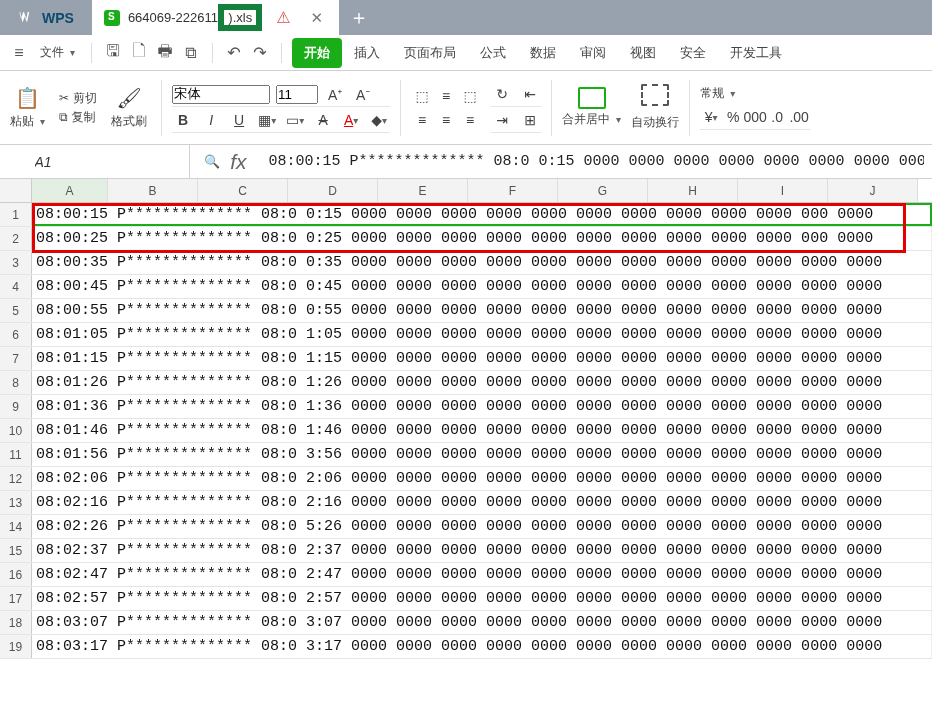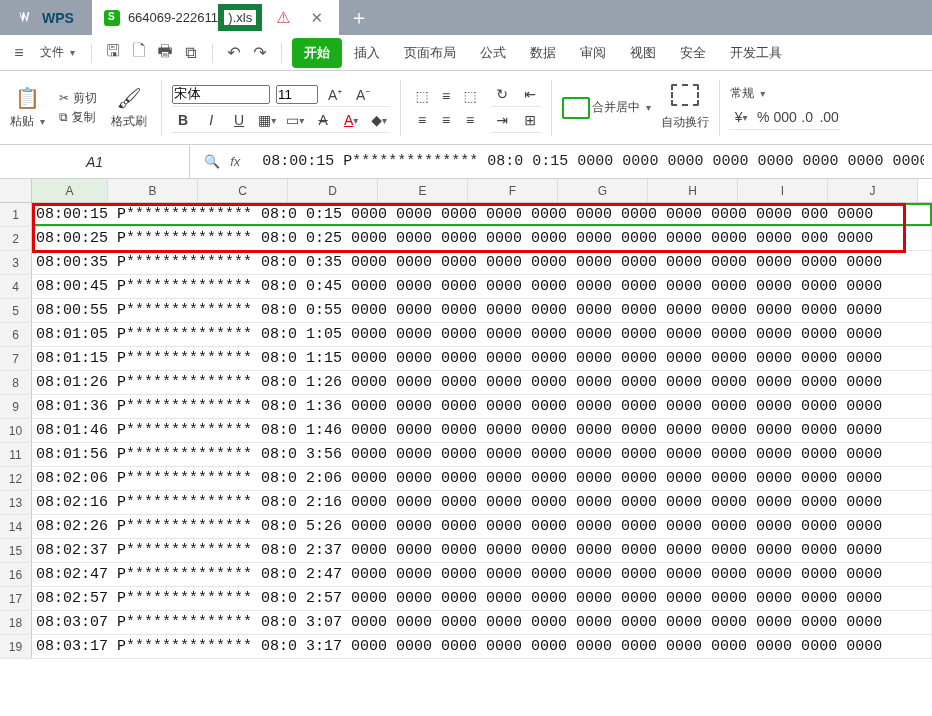--- a/index.html
+++ b/index.html
@@ -35,32 +35,32 @@
   .big-btn { display:flex; flex-direction:column; align-items:center; gap:2px; padding:2px 4px; font-size:12px;}
   .big-btn .ico { width:26px; height:26px; display:flex; align-items:center; justify-content:center; font-size:20px;}
   .small { font-size:12px; color:#444; display:flex; align-items:center; gap:4px;}
   .font-name{ width:98px;}
   .font-size{ width:42px;}
   .fmt-btn{ width:22px; height:22px; display:flex; align-items:center; justify-content:center; border:1px solid transparent; color:#444; font-size:14px;}
   .fmt-btn.u{text-decoration:underline;}
   .fmt-btn.s{text-decoration:line-through;}
   .fa-red{ color:#e30000;}
   .align-grid{ display:grid; grid-template-columns:repeat(3,22px); grid-template-rows:repeat(2,22px); gap:2px;}
-  .merge-btn{ display:flex; flex-direction:row; align-items:center; gap:2px; font-size:12px;}
+  .merge-btn{ display:flex; flex-direction:column; align-items:center; gap:2px; font-size:12px;}
   .merge-ico{ width:28px; height:22px; border:2px solid #1aad19; border-radius:2px;}
   .wrap-btn{ display:flex; flex-direction:column; align-items:center; gap:8px; font-size:12px;}
   .wrap-ico{ width:28px; height:22px; border:2px dashed #555; border-radius:2px;}
   .numfmt{ display:flex; flex-direction:column; gap:4px;}
 
   
   .fx-bar{ height:34px; border-bottom:1px solid #d0d0d0; display:flex; align-items:center; background:#fff;}
   .namebox{ width:190px; border-right:1px solid #d0d0d0; height:100%; display:flex; align-items:center; justify-content:center;}
-  .namebox input{ width:120px; text-align:center; border:none; font-size:14px; font-style:italic; color:#333;}
+  .namebox input{ width:120px; text-align:left; border:none; font-size:14px; font-style:italic; color:#333;}
   .fx-icons{ display:flex; align-items:center; gap:10px; padding:0 14px; color:#666;}
-  .fx-label{ font-style:italic; font-size:13px;}
+  .fx-label{ font-style:italic; font-size:21px;}
   .formula-input{ flex:1; border:none; font-size:15px; font-family:"Courier New", monospace; color:#222; padding:0 8px; height:100%;}
 
   
   .grid-wrap{ position:relative; }
   .colhdr{ display:flex; height:24px; border-bottom:1px solid #ccc;}
   .corner{ width:32px; border-right:1px solid #ccc; background:#f3f3f3;}
   .ch{ width:90px; border-right:1px solid #ddd; background:#f3f3f3; display:flex; align-items:center; justify-content:center; font-size:12px; color:#555;}
   .ch.colA{ width:76px; background:#e2efe2;}
   .rows{ }
   .row{ display:flex; height:24px; border-bottom:1px solid #e5e5e5;}

